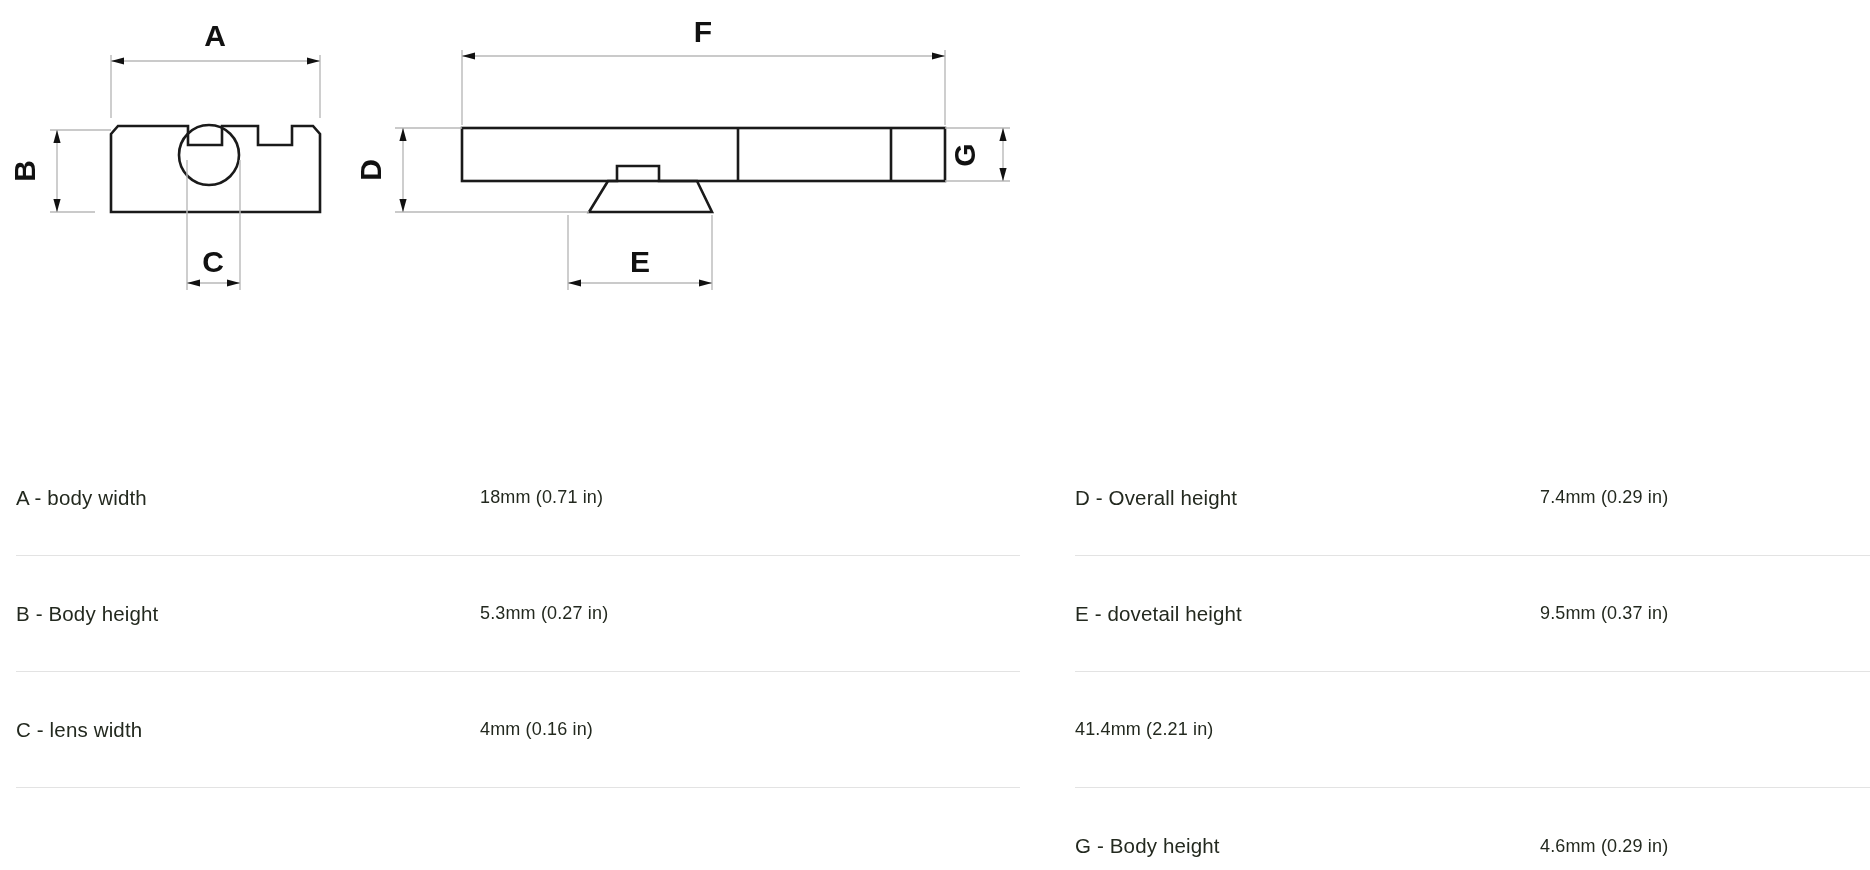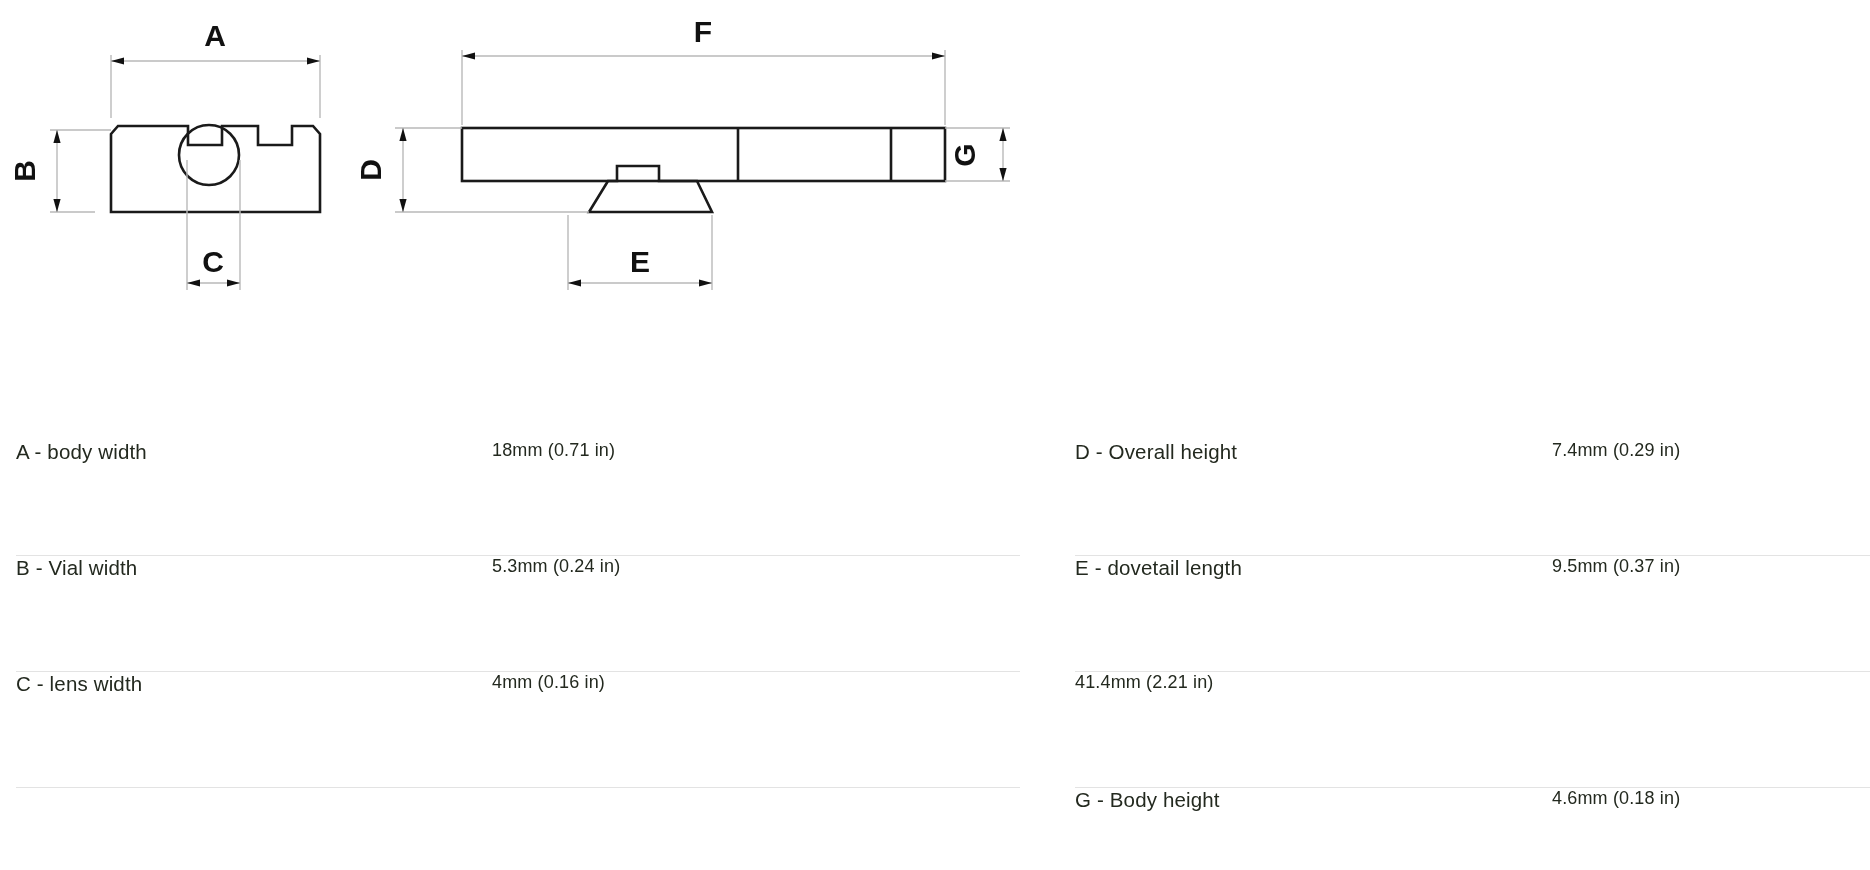--- a/index.html
+++ b/index.html
@@ -16,21 +16,21 @@
   .drawing svg{display:block;}
 
   
   .tables{position:absolute;left:0;top:440px;width:1870px;}
   .col{position:absolute;top:0;}
   .col-left{left:16px;width:1004px;}
   .col-right{left:1075px;width:795px;}
 
   .row{
     position:relative;height:116px;box-sizing:border-box;
-    display:flex;gap:12px;
+    display:flex;align-items:center;
   }
   .row.divider{border-bottom:1px solid #e3e3e3;}
   .row.empty{height:116px;}
 
   .cell-label{
     font-size:20.5px;letter-spacing:.15px;color:#23291f;
     white-space:nowrap;
   }
   .col-left .cell-label{width:464px;}
   .col-right .cell-label{width:465px;}
@@ -157,47 +157,47 @@
   <div class="tables">
 
     <div class="col col-left">
 
       <div class="row divider">
         <div class="cell-label">A - body width</div>
         <div class="cell-value">18mm (0.71 in)</div>
       </div>
 
       <div class="row divider">
-        <div class="cell-label">B - Vial width</div>
-        <div class="cell-value">5.3mm (0.24 in)</div>
+        <div class="cell-label">B - Body height</div>
+        <div class="cell-value">5.3mm (0.27 in)</div>
       </div>
 
       <div class="row divider">
         <div class="cell-label">C - lens width</div>
         <div class="cell-value">4mm (0.16 in)</div>
       </div>
 
       <div class="row empty"></div>
     </div>
 
     <div class="col col-right">
 
       <div class="row divider">
         <div class="cell-label">D - Overall height</div>
         <div class="cell-value">7.4mm (0.29 in)</div>
       </div>
 
       <div class="row divider">
-        <div class="cell-label">E - dovetail length</div>
+        <div class="cell-label">E - dovetail height</div>
         <div class="cell-value">9.5mm (0.37 in)</div>
       </div>
 
       <div class="row divider">
         <div class="cell-value">41.4mm (2.21 in)</div>
       </div>
 
       <div class="row">
         <div class="cell-label">G - Body height</div>
-        <div class="cell-value">4.6mm (0.18 in)</div>
+        <div class="cell-value">4.6mm (0.29 in)</div>
       </div>
     </div>
   </div>
 </div>
 
 </body></html>

